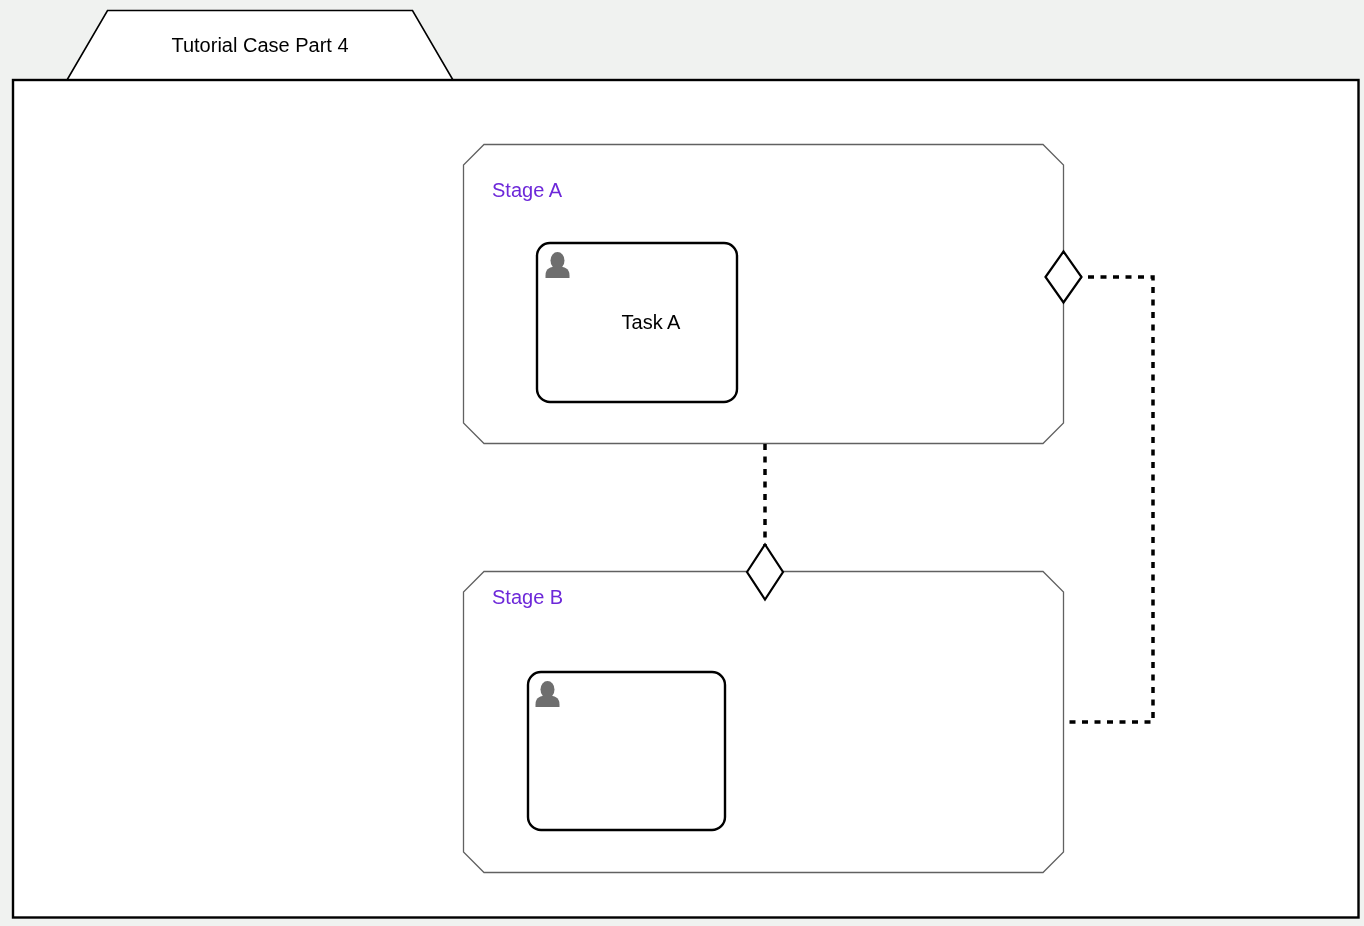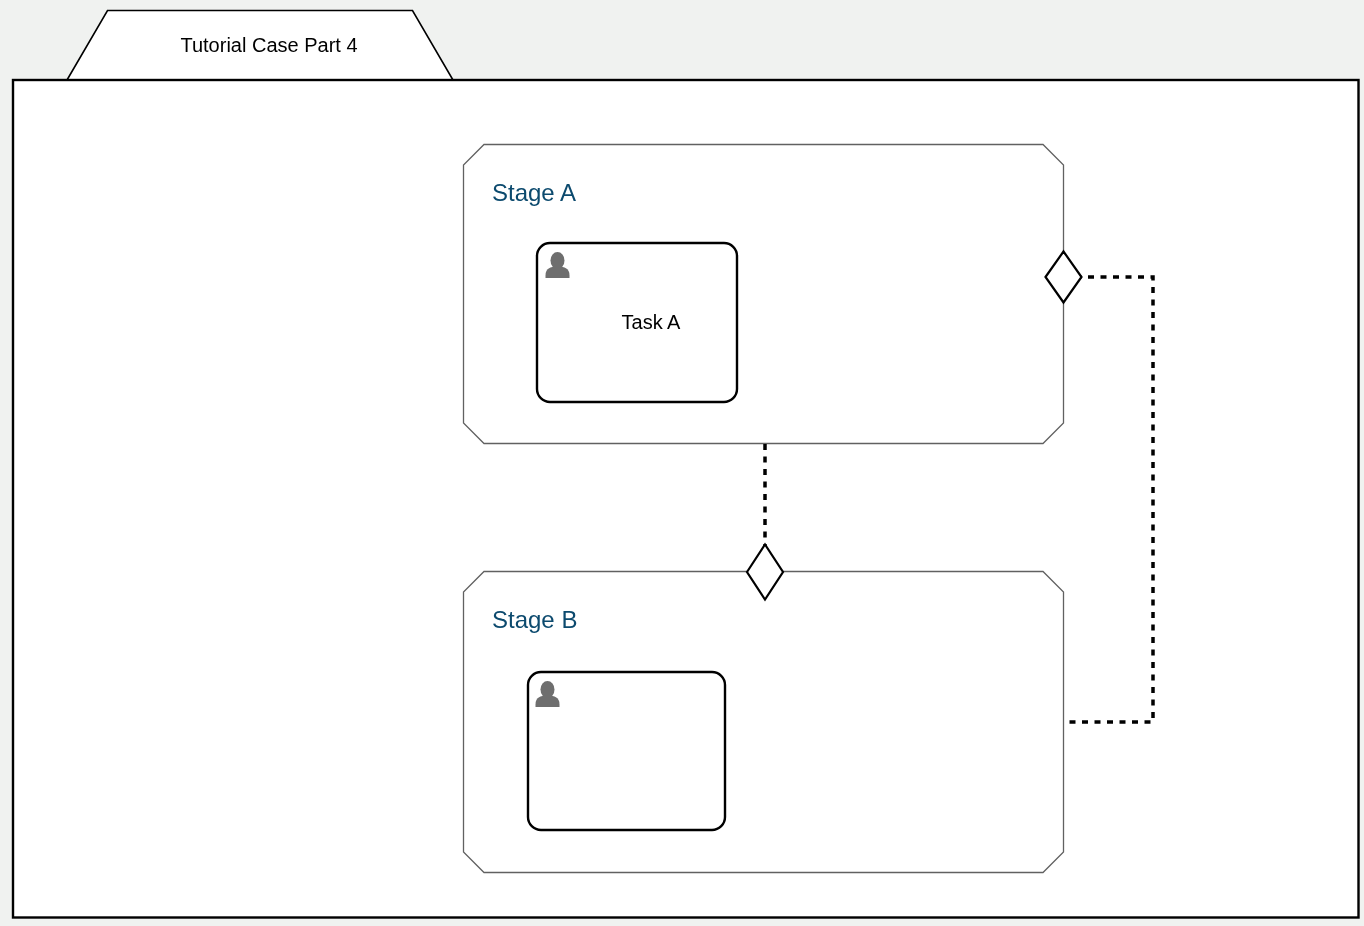--- a/index.html
+++ b/index.html
@@ -8,23 +8,23 @@
     position:relative;
     width:1364px;height:926px;
     background:#f0f2f0;
     font-family:"Liberation Sans", sans-serif;
     color:#000;
     overflow:hidden;
   }
   .canvas svg{position:absolute;left:0;top:0;}
   .lbl{
     position:absolute;
-    font-size:24px;
+    font-size:20px;
     white-space:nowrap;
-    color:#0c4a6e;
+    color:#6d28d9;
   }
   .center-box{
     position:absolute;
     display:flex;
     align-items:center;
     justify-content:center;
     font-size:20px;
     color:#000;
   }
 </style>
@@ -58,22 +58,22 @@
 
     <line x1="765" y1="444" x2="765" y2="546" stroke="#000000" stroke-width="3.5" stroke-dasharray="6 6.5"></line>
 
     <polyline points="1063,277 1153,277 1153,722 1064.5,722" fill="none" stroke="#000000" stroke-width="3.5" stroke-dasharray="6 6.5"></polyline>
 
     <polygon points="1045.5,277 1063.5,251.5 1081.5,277 1063.5,302.5" fill="#ffffff" stroke="#000000" stroke-width="2.2"></polygon>
 
     <polygon points="747,572 765,544.5 783,572 765,599.5" fill="#ffffff" stroke="#000000" stroke-width="2.2"></polygon>
   </svg>
 
-  <div class="center-box" style="left:76px;top:10px;width:386px;height:70px;">Tutorial Case Part 4</div>
+  <div class="center-box" style="left:67px;top:10px;width:386px;height:70px;">Tutorial Case Part 4</div>
 
   <div class="lbl" style="left:492px;top:179px;">Stage A</div>
 
   <div class="center-box" style="left:537px;top:243px;width:228px;height:159px;">Task A</div>
 
-  <div class="lbl" style="left:492px;top:606px;">Stage B</div>
+  <div class="lbl" style="left:492px;top:586px;">Stage B</div>
 
 
 </div>
 
 </body></html>

